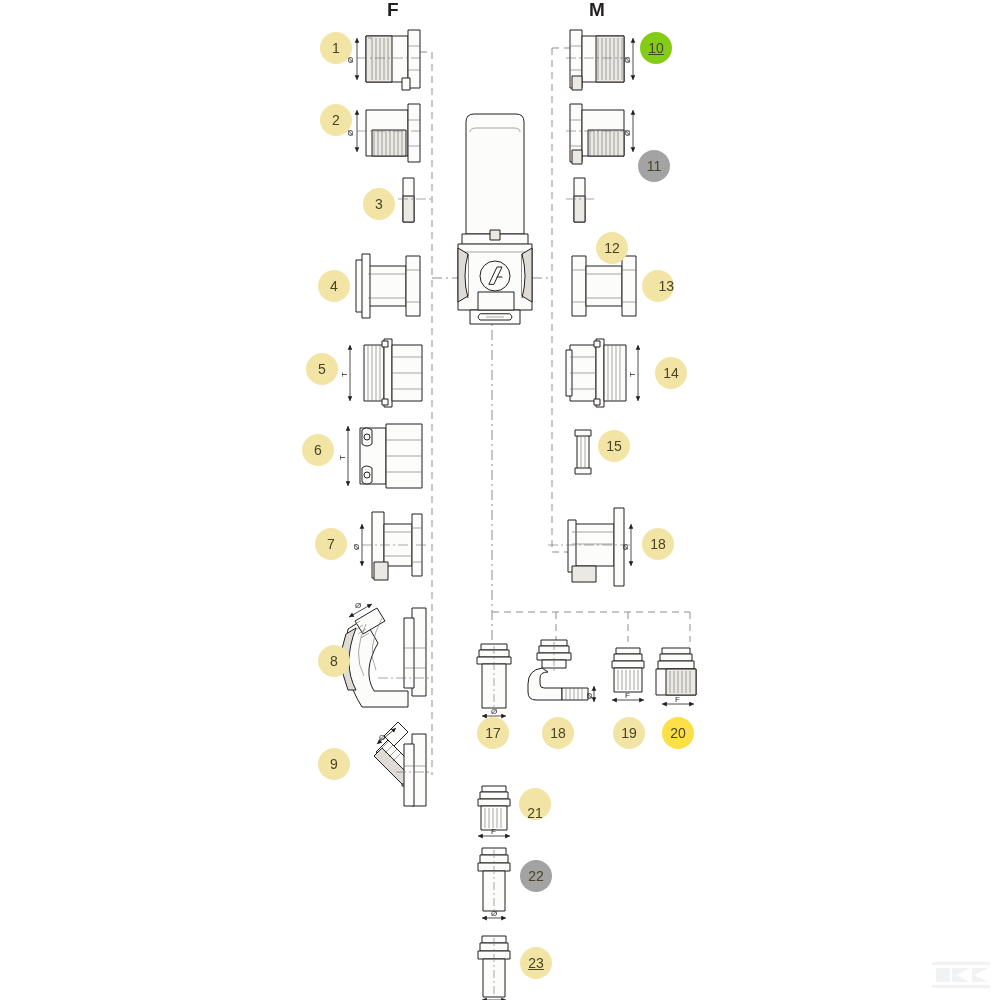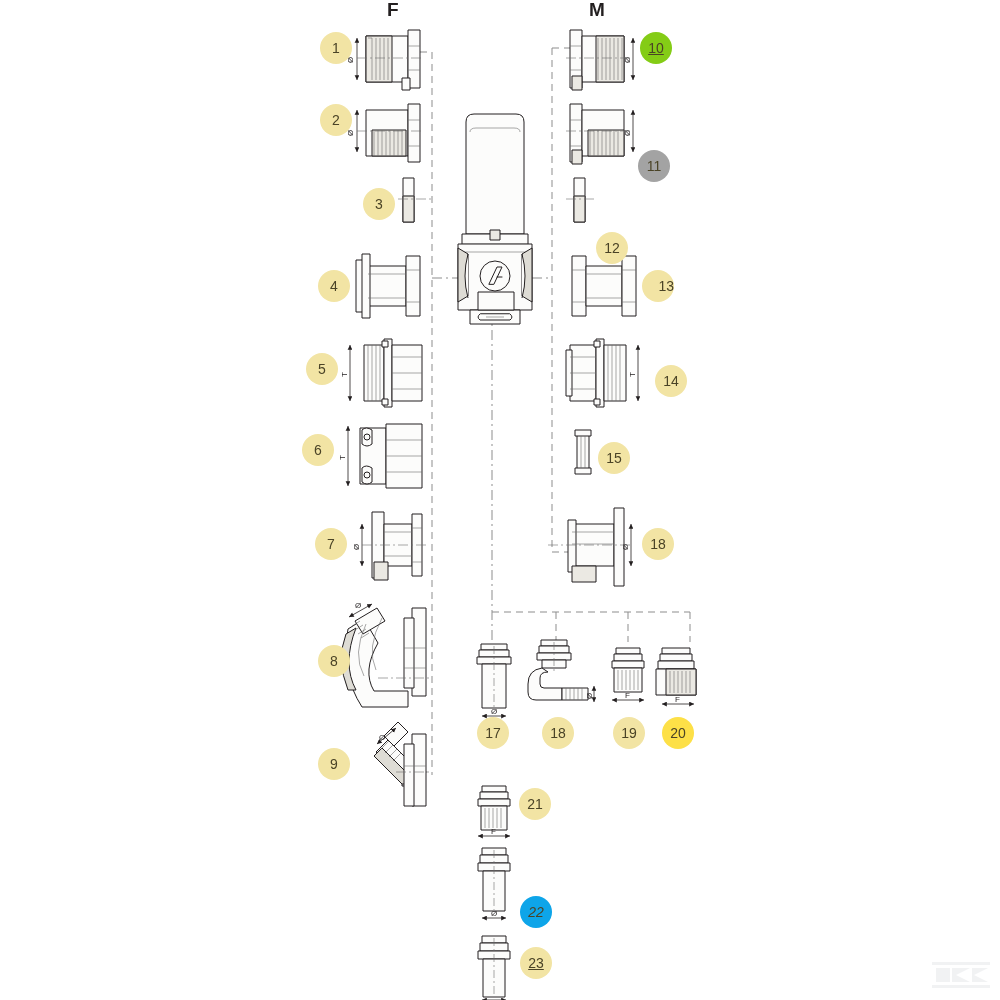--- a/index.html
+++ b/index.html
@@ -420,45 +420,45 @@
     </div>
     <div class="badge" style="left: 638px; top: 104px; background: #a3a3a3; color: rgb(74, 67, 38); margin-top: 46px;">
       <span>11</span>
     </div>
     <div class="badge" style="left: 596px; top: 188px; background: rgb(242, 228, 164); color: rgb(74, 67, 38); margin-top: 44px;">
       <span>12</span>
     </div>
     <div class="badge" style="left: 642px; top: 270px; background: rgb(242, 228, 164); color: rgb(74, 67, 38); justify-content: flex-end;">
       <span>13</span>
     </div>
-    <div class="badge" style="left: 655px; top: 365px; background: rgb(242, 228, 164); color: rgb(74, 67, 38);">
+    <div class="badge" style="left: 655px; top: 357px; background: rgb(242, 228, 164); color: rgb(74, 67, 38);">
       <span>14</span>
     </div>
-    <div class="badge" style="left: 598px; top: 430px; background: rgb(242, 228, 164); color: rgb(74, 67, 38); margin-top: 12px;">
+    <div class="badge" style="left: 598px; top: 430px; background: rgb(242, 228, 164); color: rgb(74, 67, 38);">
       <span>15</span>
     </div>
     <div class="badge" style="left: 642px; top: 528px; background: rgb(242, 228, 164); color: rgb(74, 67, 38);">
       <span>18</span>
     </div>
     <div class="badge" style="left: 477px; top: 717px; background: rgb(242, 228, 164); color: rgb(74, 67, 38); justify-content: center;">
       <span>17</span>
     </div>
     <div class="badge" style="left: 542px; top: 717px; background: rgb(242, 228, 164); color: rgb(74, 67, 38); justify-content: center;">
       <span>18</span>
     </div>
     <div class="badge" style="left: 613px; top: 717px; background: rgb(242, 228, 164); color: rgb(74, 67, 38);">
       <span>19</span>
     </div>
     <div class="badge" style="left: 662px; top: 717px; background: #fde047; color: rgb(74, 67, 38);">
       <span>20</span>
     </div>
-    <div class="badge" style="left: 519px; top: 788px; background: rgb(242, 228, 164); color: rgb(74, 67, 38);">
+    <div class="badge" style="left: 519px; top: 788px; background: rgb(242, 228, 164); color: rgb(74, 67, 38); align-items: flex-end;">
       <span>21</span>
     </div>
-    <div class="badge" style="left: 520px; top: 896px; background: #0ea5e9; color: rgb(74, 67, 38); font-style: italic;">
+    <div class="badge" style="left: 520px; top: 860px; background: #a3a3a3; color: rgb(74, 67, 38);">
       <span>22</span>
     </div>
     <div class="badge" style="left: 520px; top: 947px; background: rgb(242, 228, 164); color: rgb(74, 67, 38); text-decoration: underline;">
       <span>23</span>
     </div>
   </div>
 
 <svg id="watermark" viewBox="0 0 62 34" xmlns="http://www.w3.org/2000/svg">
   <rect x="0" y="0" width="62" height="34" fill="#ffffff"></rect>
   <g fill="#e6e8ea">

